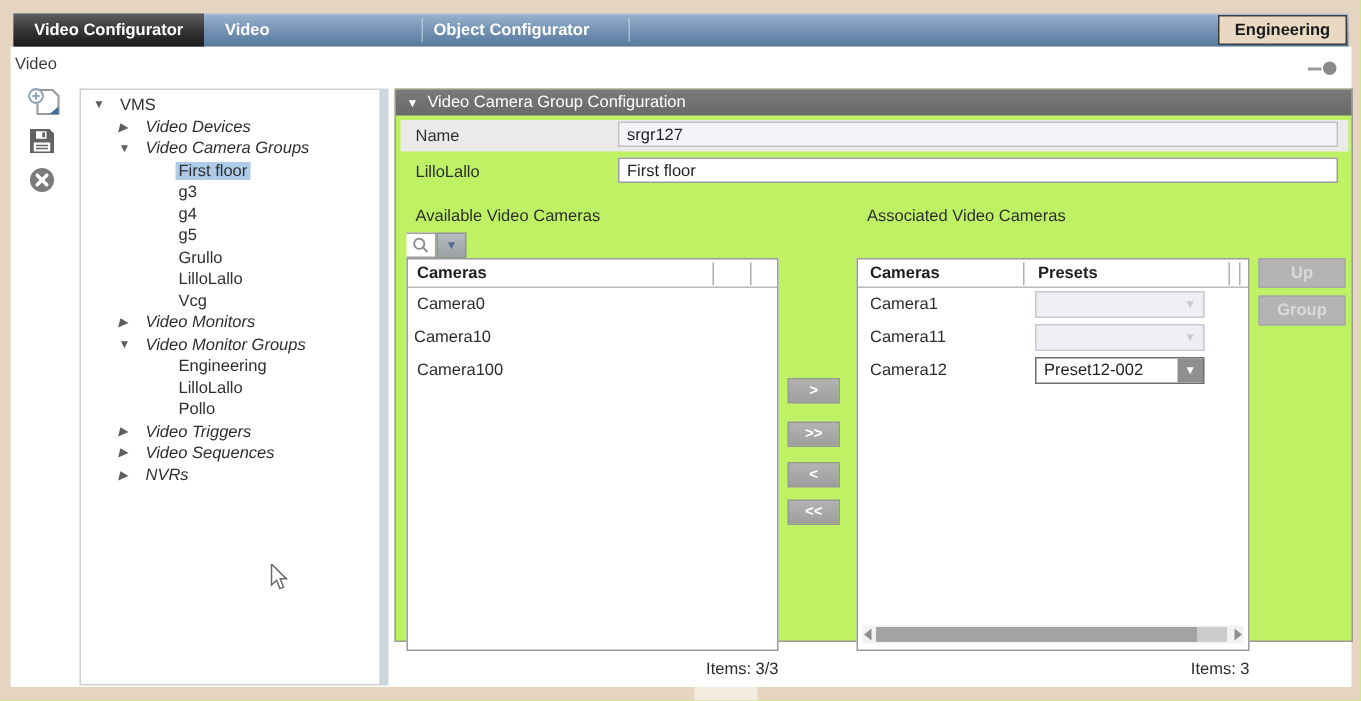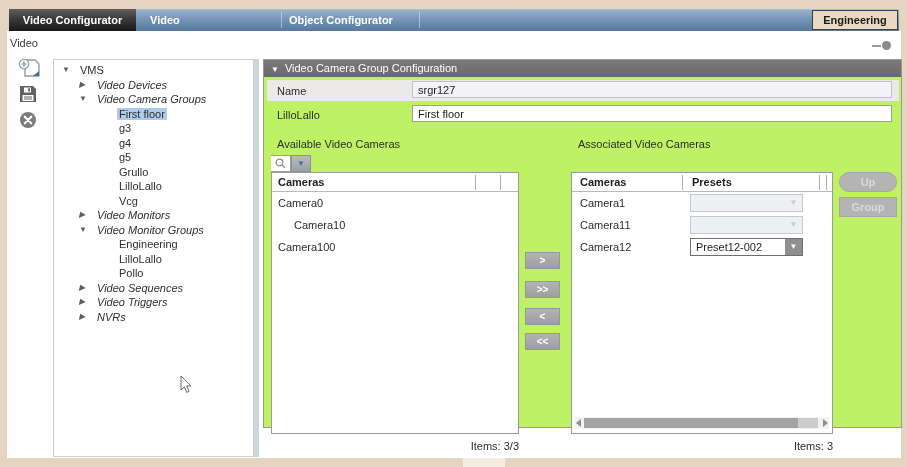--- a/index.html
+++ b/index.html
@@ -236,25 +236,25 @@
     <span class="tree-label">Engineering</span>
   </div>
   <div class="tree-row lvl2">
     <span class="tree-label">LilloLallo</span>
   </div>
   <div class="tree-row lvl2">
     <span class="tree-label">Pollo</span>
   </div>
   <div class="tree-row lvl1">
     <span class="exp right"></span>
+    <span class="tree-label">Video Triggers</span>
+  </div>
+  <div class="tree-row lvl1">
+    <span class="exp right"></span>
     <span class="tree-label">Video Sequences</span>
-  </div>
-  <div class="tree-row lvl1">
-    <span class="exp right"></span>
-    <span class="tree-label">Video Triggers</span>
   </div>
   <div class="tree-row lvl1">
     <span class="exp right"></span>
     <span class="tree-label">NVRs</span>
   </div>
 </div>
 
 <div class="abs" style="left:180px; top:376px;">
   <svg width="12" height="18" viewBox="0 0 12 18">
     <path d="M1 0 L1 14 L4.4 10.8 L6.6 16.4 L9 15.4 L6.8 9.9 L11 9.9 Z" fill="#ffffff" stroke="#6b6b6b" stroke-width="1"></path>
@@ -287,21 +287,21 @@
     <span class="search-drop">▼</span>
   </div>
 
   <div class="abs list-box" style="left:7px; top:112px; width:248px; height:262px;">
     <div class="list-head" style="padding-left:6px;">
       <span>Cameras</span>
       <span class="col-div" style="left:203px;"></span>
       <span class="col-div" style="left:228px;"></span>
     </div>
     <div class="list-row" style="padding-left:6px;">Camera0</div>
-    <div class="list-row" style="padding-left:22px;">Camera10</div>
+    <div class="list-row" style="padding-left:4px;">Camera10</div>
     <div class="list-row" style="padding-left:6px;">Camera100</div>
   </div>
   <div class="abs items-label" style="left:7px; top:380px; width:248px;">Items: 3/3</div>
 
   <div class="abs tbtn" style="top:192px;">&gt;</div>
   <div class="abs tbtn" style="top:221px;">&gt;&gt;</div>
   <div class="abs tbtn" style="top:248px;">&lt;</div>
   <div class="abs tbtn" style="top:273px;">&lt;&lt;</div>
 
   <div class="abs section-title" style="left:314px; top:78px;">Associated Video Cameras</div>
@@ -337,17 +337,17 @@
     </div>
     <div class="hscroll">
       <span class="hs-arrow hs-left"></span>
       <span class="hs-thumb"></span>
       <span class="hs-thumb-light"></span>
       <span class="hs-arrow hs-right"></span>
     </div>
   </div>
   <div class="abs items-label" style="left:307px; top:380px; width:262px;">Items: 3</div>
 
-  <div class="abs udbtn" style="top:112px;border-radius:10px;">Up</div>
+  <div class="abs udbtn" style="top:112px;">Up</div>
   <div class="abs udbtn" style="top:137px;">Group</div>
 </div>
 
 <div class="abs bottom-notch"></div>
 
 </body></html>

